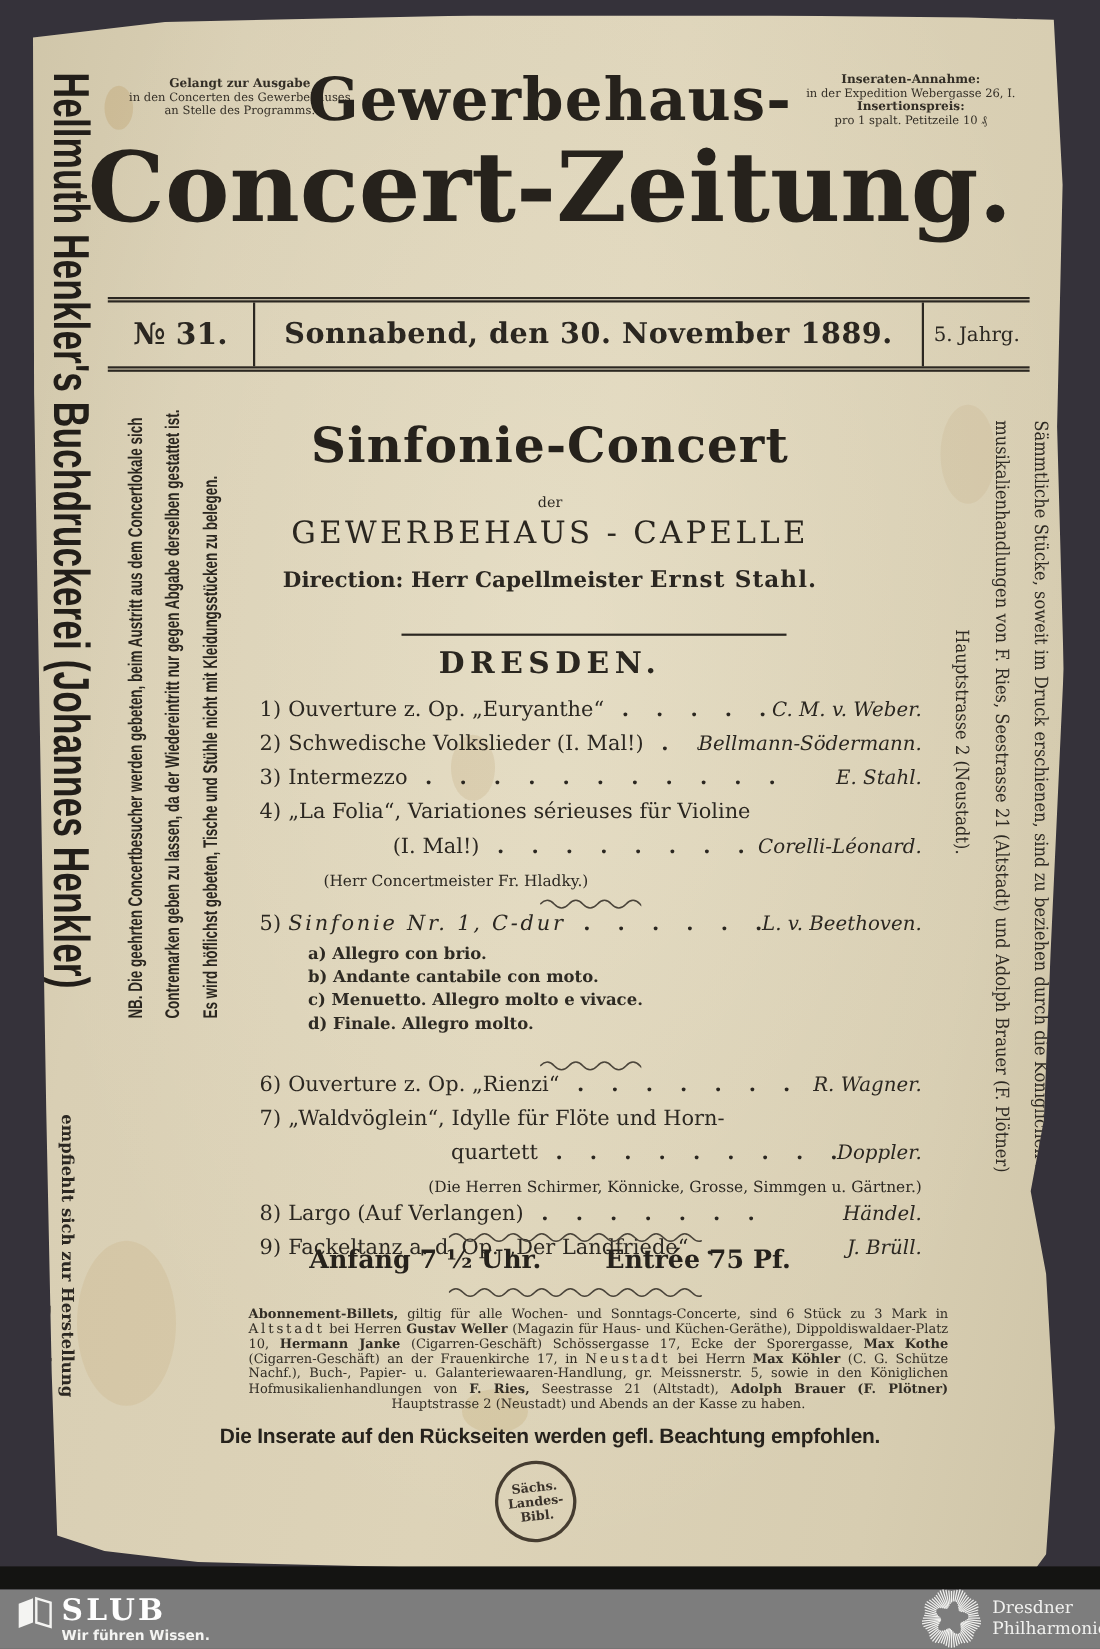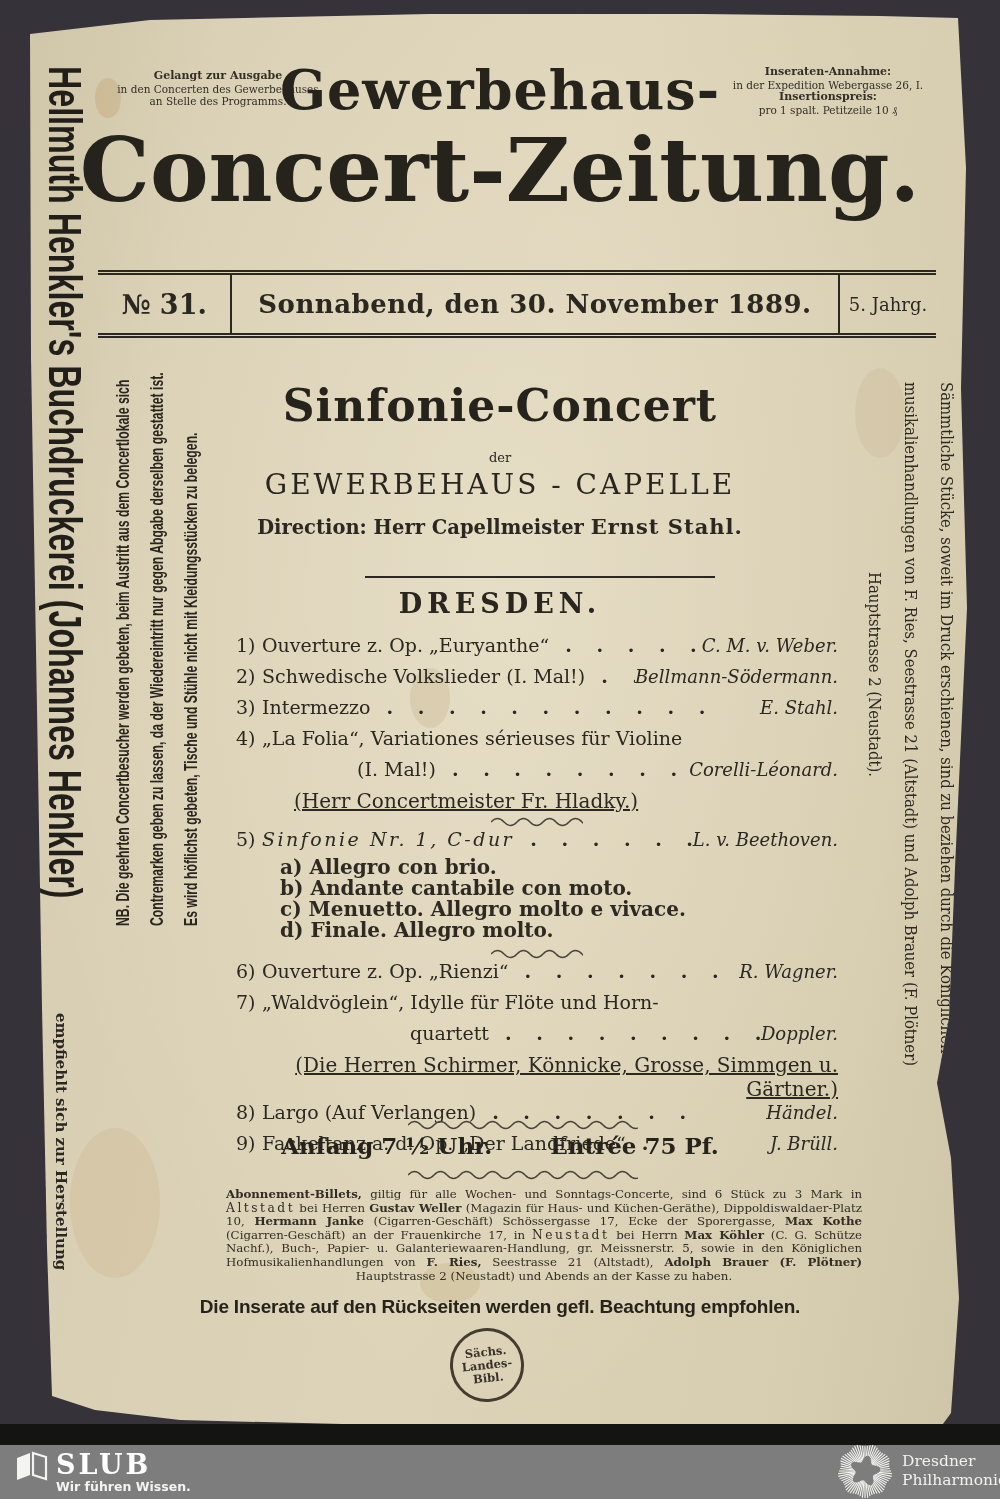--- a/index.html
+++ b/index.html
@@ -48,22 +48,22 @@
   .direction b{font-size:21px;letter-spacing:1px;}
   .midrule{left:365px;top:568px;width:350px;height:2px;background:#2b2721;}
   .programm{left:150px;top:580px;width:700px;font-size:27px;letter-spacing:5px;font-weight:bold;color:#2a261f;}
   
   .prog{left:236px;top:626px;width:602px;font-size:19px;}
   .prog-line{display:flex;align-items:baseline;min-height:31px;}
   .prog-num{width:26px;flex:none;}
   .prog-dots{flex:1;letter-spacing:9px;overflow:hidden;white-space:nowrap;padding-left:16px;font-weight:bold;}
   .prog-comp{flex:none;font-style:italic;font-size:18px;text-align:right;}
   .spaced-title{letter-spacing:2.5px;font-style:italic;}
-  .movements{margin-left:44px;font-size:20px;font-weight:bold;line-height:21px;color:#2e2a23;margin-top:-2px;margin-bottom:4px;}
-  .pnote{font-size:20px;line-height:24px;text-decoration:underline;}
+  .movements{margin-left:44px;font-size:15px;font-weight:bold;line-height:21px;color:#2e2a23;margin-top:-2px;margin-bottom:19px;}
+  .pnote{font-size:14px;line-height:24px;}
   .wave-row{display:flex;justify-content:center;height:15px;align-items:center;}
   .wave{display:block;}
   .wave path{fill:none;stroke:#4a443a;stroke-width:1.4;}
   
   .anfang{left:150px;top:1124px;width:700px;font-size:23px;font-weight:bold;color:#26221c;}
   .anfang .gap{display:inline-block;width:58px;}
   .wave-abs{left:408px;width:230px;}
   
   .tickets{left:226px;top:1180px;width:636px;font-size:11.8px;line-height:13.6px;
     text-align:justify;text-align-last:center;color:#322d25;}

